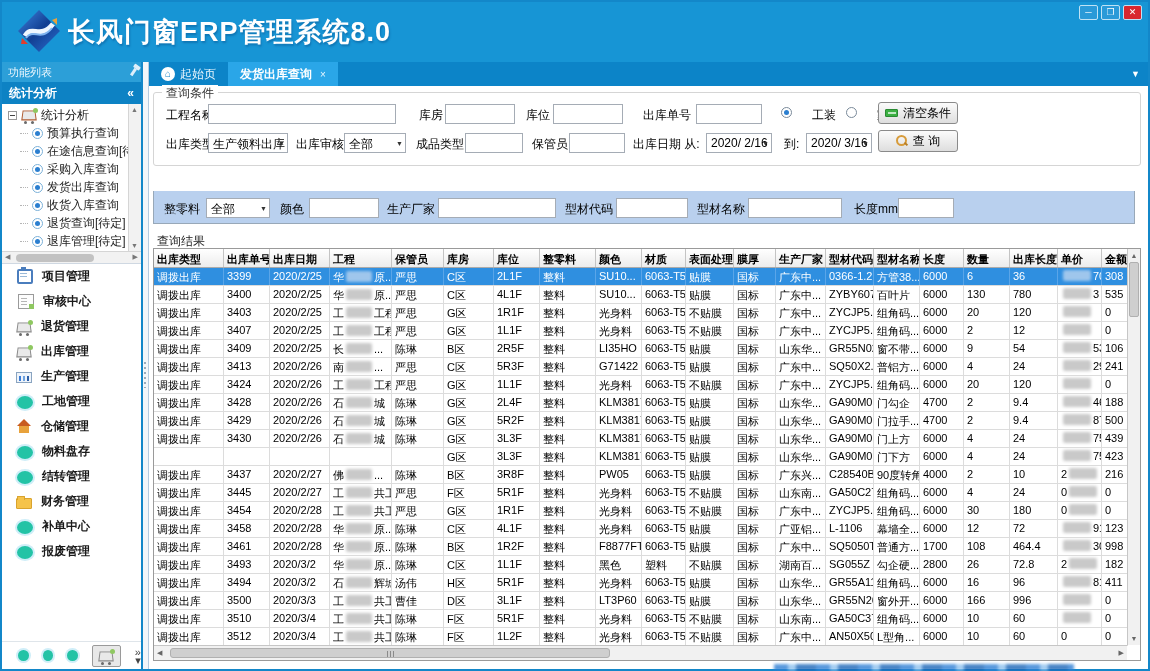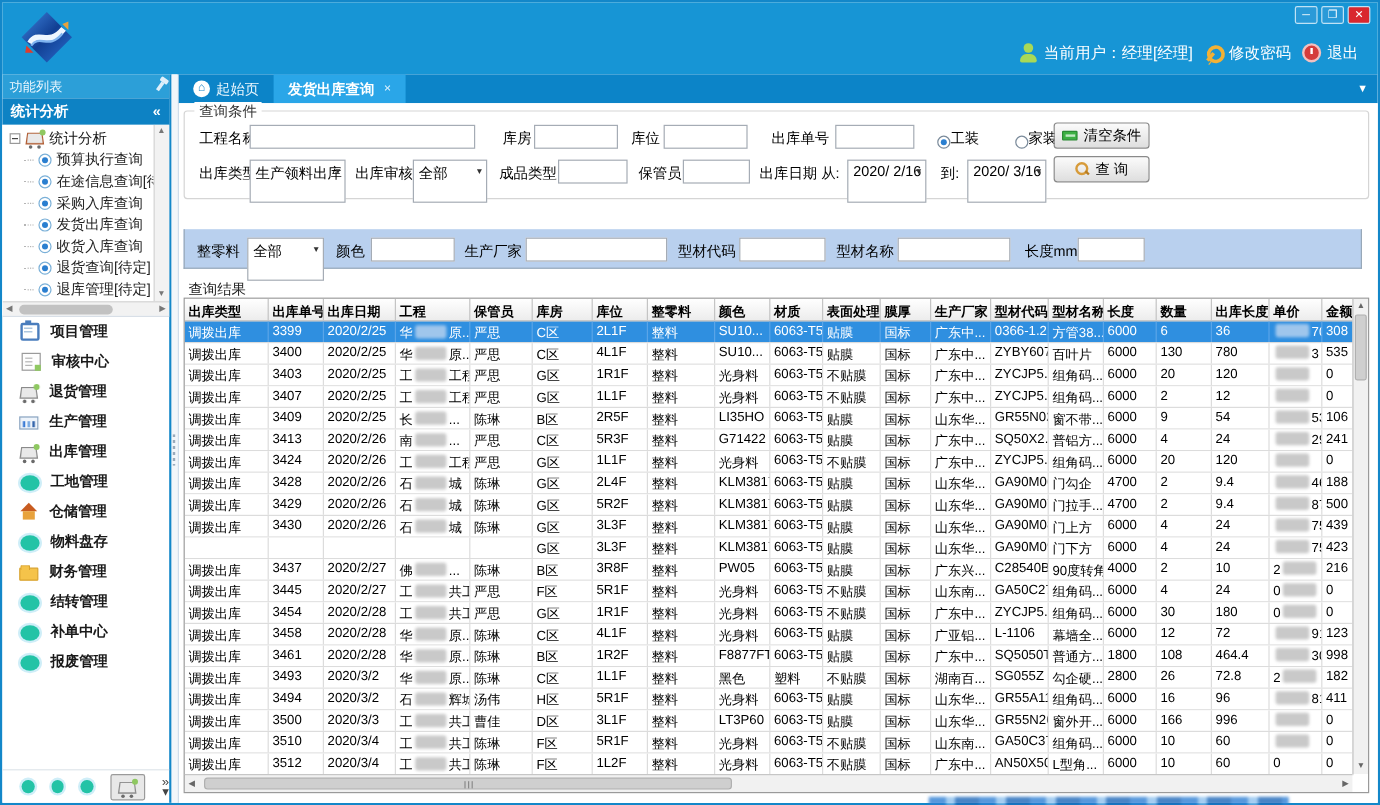--- a/index.html
+++ b/index.html
@@ -97,24 +97,24 @@
     font-weight:700;padding:0 12px;height:24px;}
   .tab-x{font-size:10px;font-weight:400;color:#e8f6ff;}
   .tab-ovf{position:absolute;right:8px;top:7px;color:#fff;font-size:9px;}
 
   
   .work{position:relative;flex:1;background:#fff;font-size:12px;}
   .gbox{position:absolute;left:4px;top:6px;width:988px;height:74px;border:1px solid #d5d5d5;border-radius:3px;}
   .gbox .legend{position:absolute;top:-8px;left:8px;background:#fff;padding:0 4px;color:#333;font-size:12px;}
   .fl{position:absolute;font-size:12px;color:#000;white-space:nowrap;}
   .fi{position:absolute;height:20px;border:1px solid #a5acb5;background:#fff;font-size:12px;padding:0 3px;}
-  .cmb{position:absolute;height:36px;border:1px solid #a5acb5;background:#fff;font-size:12px;
+  .cmb{position:absolute;height:20px;border:1px solid #a5acb5;background:#fff;font-size:12px;
     padding:2px 14px 0 4px;white-space:nowrap;overflow:hidden;}
   .cmb::after{content:"▼";position:absolute;right:2px;top:6px;font-size:7px;color:#333;}
-  .radio{position:absolute;display:flex;align-items:flex-end;gap:0;font-size:12px;}
+  .radio{position:absolute;display:flex;align-items:flex-start;gap:20px;font-size:12px;}
   .rb{width:11px;height:11px;border-radius:50%;border:1px solid #7a8a9a;background:#fff;position:relative;}
   .rb.on::after{content:"";position:absolute;left:2px;top:2px;width:5px;height:5px;border-radius:50%;background:#2b7fd0;}
   .btn{position:absolute;height:22px;border:1px solid #8a8a8a;border-radius:3px;background:linear-gradient(#fbfbfb,#dedede);
     font-size:12px;display:flex;align-items:center;justify-content:center;gap:5px;color:#000;}
   .i-eraser{width:13px;height:8px;background:#3cb043;border:1px solid #2a8a33;border-radius:1px;position:relative;}
   .i-eraser::after{content:"";position:absolute;left:2px;top:2px;width:8px;height:2px;background:#bfe8c2;}
   .i-mag{width:12px;height:12px;position:relative;}
   .i-mag::before{content:"";position:absolute;left:0;top:0;width:7px;height:7px;border-radius:50%;border:2px solid #d79b3a;}
   .i-mag::after{content:"";position:absolute;left:8px;top:8px;width:4px;height:2px;background:#b87d22;transform:rotate(45deg);}
 
@@ -162,38 +162,25 @@
               <stop offset="1" stop-color="#2b6fd0"></stop>
         </linearGradient>
           </defs>
         <path d="M23 2 L44 23 L23 44 L2 23 Z" fill="url(#lg)"></path>
         <path d="M9 28 C16 16 24 32 37 16" stroke="#eef6ff" stroke-width="5" fill="none"></path>
         <path d="M10 30 C17 20 25 34 36 20" stroke="#7fb4f0" stroke-width="2" fill="none"></path>
         <path d="M6 30 L12 36 L5 36 Z" fill="#e03c2c"></path>
         <path d="M36 12 L41 17 L41 10 Z" fill="#e8a23c"></path>
       </svg>
     </div>
+    <div class="apptitle">长风门窗ERP管理系统8.0</div>
     <div class="winbtns">
       <div class="wbtn">─</div>
       <div class="wbtn">❐</div>
       <div class="wbtn close">✕</div>
-    </div>
-    <div class="userbar">
-      <span class="grp">
-        <span class="i-person"></span>
-        <span>当前用户：经理[经理]</span>
-      </span>
-      <span class="grp">
-        <span class="i-key"></span>
-        <span>修改密码</span>
-      </span>
-      <span class="grp">
-        <span class="i-power"></span>
-        <span>退出</span>
-      </span>
     </div>
   </div>
 
   <div class="main">
 
     <div class="sidebar">
       <div class="sb-title">
         <span>功能列表</span>
         <span class="i-pin"></span>
       </div>
@@ -265,48 +252,48 @@
      <span class="ic i-doc"></span>
      <span>审核中心</span>
           </div>
           <div class="menu-item">
      <span class="ic i-cart">
               <span class="dotg"></span>
             </span>
      <span>退货管理</span>
           </div>
           <div class="menu-item">
-     <span class="ic i-chart"></span>
-     <span>生产管理</span>
-          </div>
-          <div class="menu-item">
      <span class="ic i-cart">
               <span class="dotg"></span>
             </span>
      <span>出库管理</span>
           </div>
           <div class="menu-item">
+     <span class="ic i-chart"></span>
+     <span>生产管理</span>
+          </div>
+          <div class="menu-item">
      <span class="ic i-dot"></span>
      <span>工地管理</span>
           </div>
           <div class="menu-item">
      <span class="ic i-home"></span>
      <span>仓储管理</span>
           </div>
           <div class="menu-item">
      <span class="ic i-dot"></span>
      <span>物料盘存</span>
           </div>
           <div class="menu-item">
+     <span class="ic i-dot"></span>
+     <span>结转管理</span>
+          </div>
+          <div class="menu-item">
      <span class="ic i-folder"></span>
      <span>财务管理</span>
-          </div>
-          <div class="menu-item">
-     <span class="ic i-dot"></span>
-     <span>结转管理</span>
           </div>
           <div class="menu-item">
      <span class="ic i-dot"></span>
      <span>补单中心</span>
           </div>
           <div class="menu-item">
      <span class="ic i-dot"></span>
      <span>报废管理</span>
           </div>
         </div>
@@ -762,21 +749,21 @@
                 <div class="td" style="width:50px">B区</div>
                 <div class="td" style="width:46px">1R2F</div>
                 <div class="td" style="width:56px">整料</div>
                 <div class="td" style="width:46px">F8877FT</div>
                 <div class="td" style="width:44px">6063-T5</div>
                 <div class="td" style="width:48px">贴膜</div>
                 <div class="td" style="width:42px">国标</div>
                 <div class="td" style="width:50px">广东中...</div>
                 <div class="td" style="width:48px">SQ5050T20</div>
                 <div class="td" style="width:46px">普通方...</div>
-                <div class="td" style="width:44px">1800</div>
+                <div class="td" style="width:44px">1700</div>
                 <div class="td" style="width:46px">108</div>
                 <div class="td" style="width:48px">464.4</div>
                 <div class="td" style="width:44px"><span class="bl bl-q"></span>306</div>
                 <div class="td" style="width:26px">998</div>
               </div>
               <div class="gr">
                 <div class="td" style="width:70px">调拨出库</div>
                 <div class="td" style="width:46px">3493</div>
                 <div class="td" style="width:60px">2020/3/2</div>
                 <div class="td" style="width:62px">华<span class="bl bl-p"></span>原...</div>

